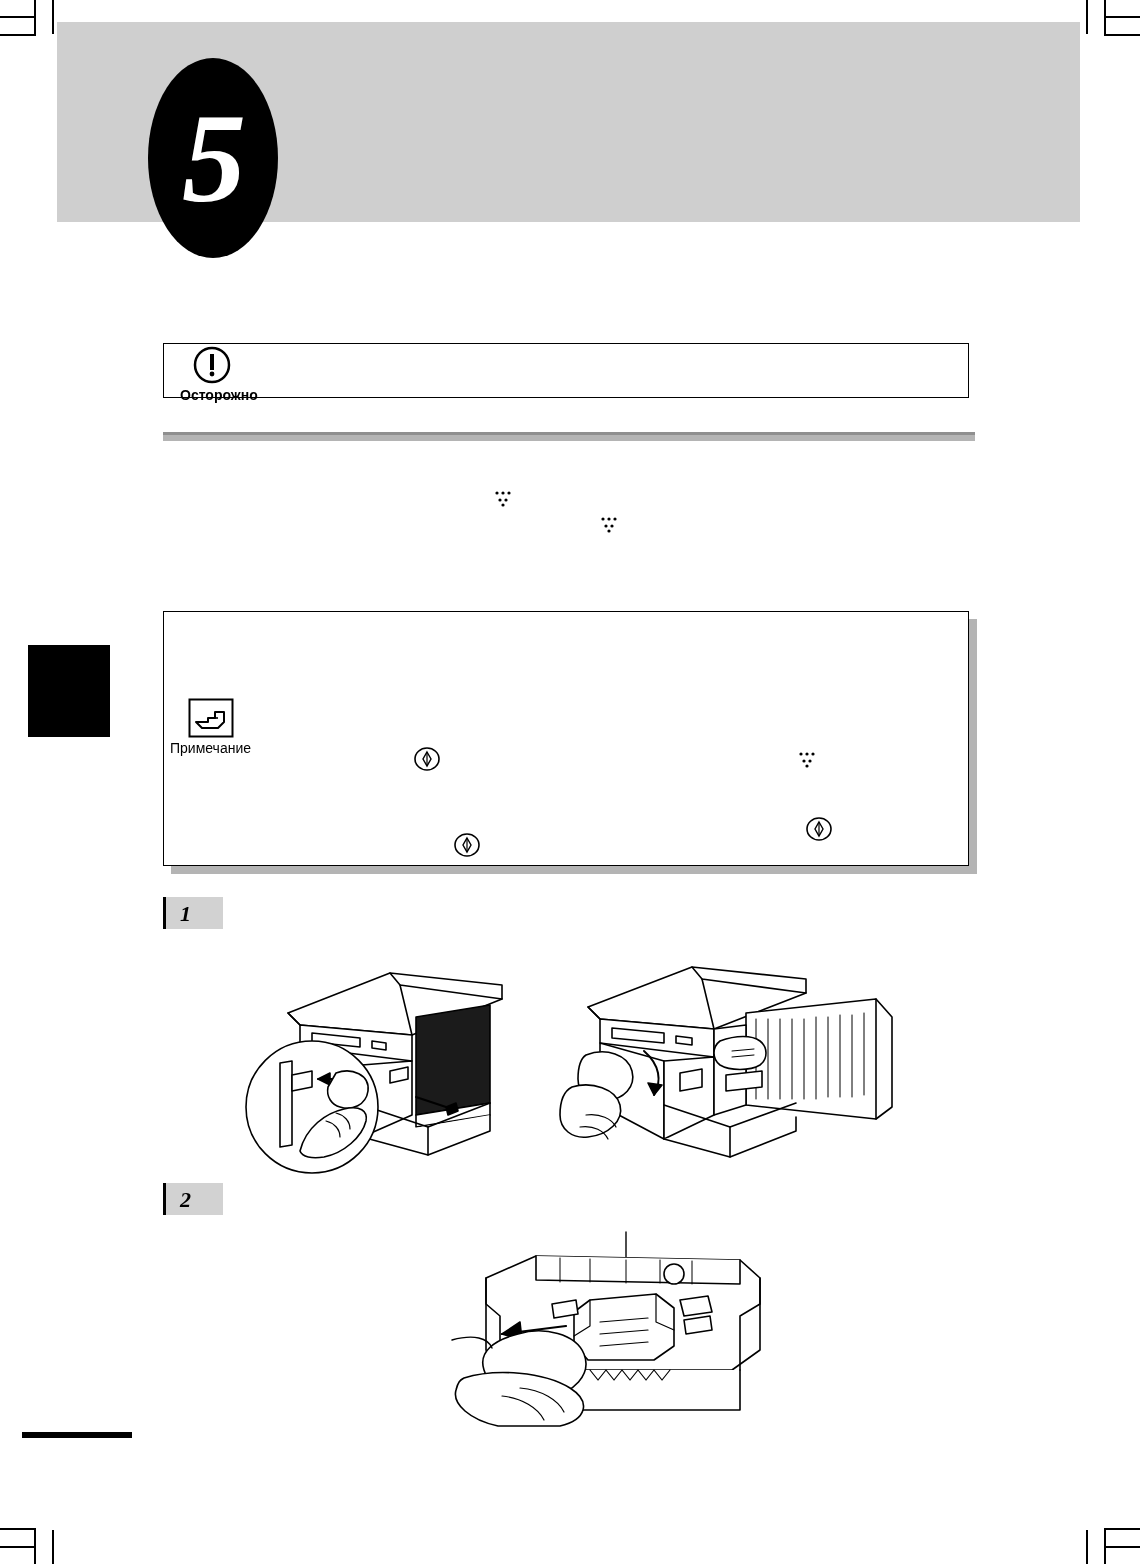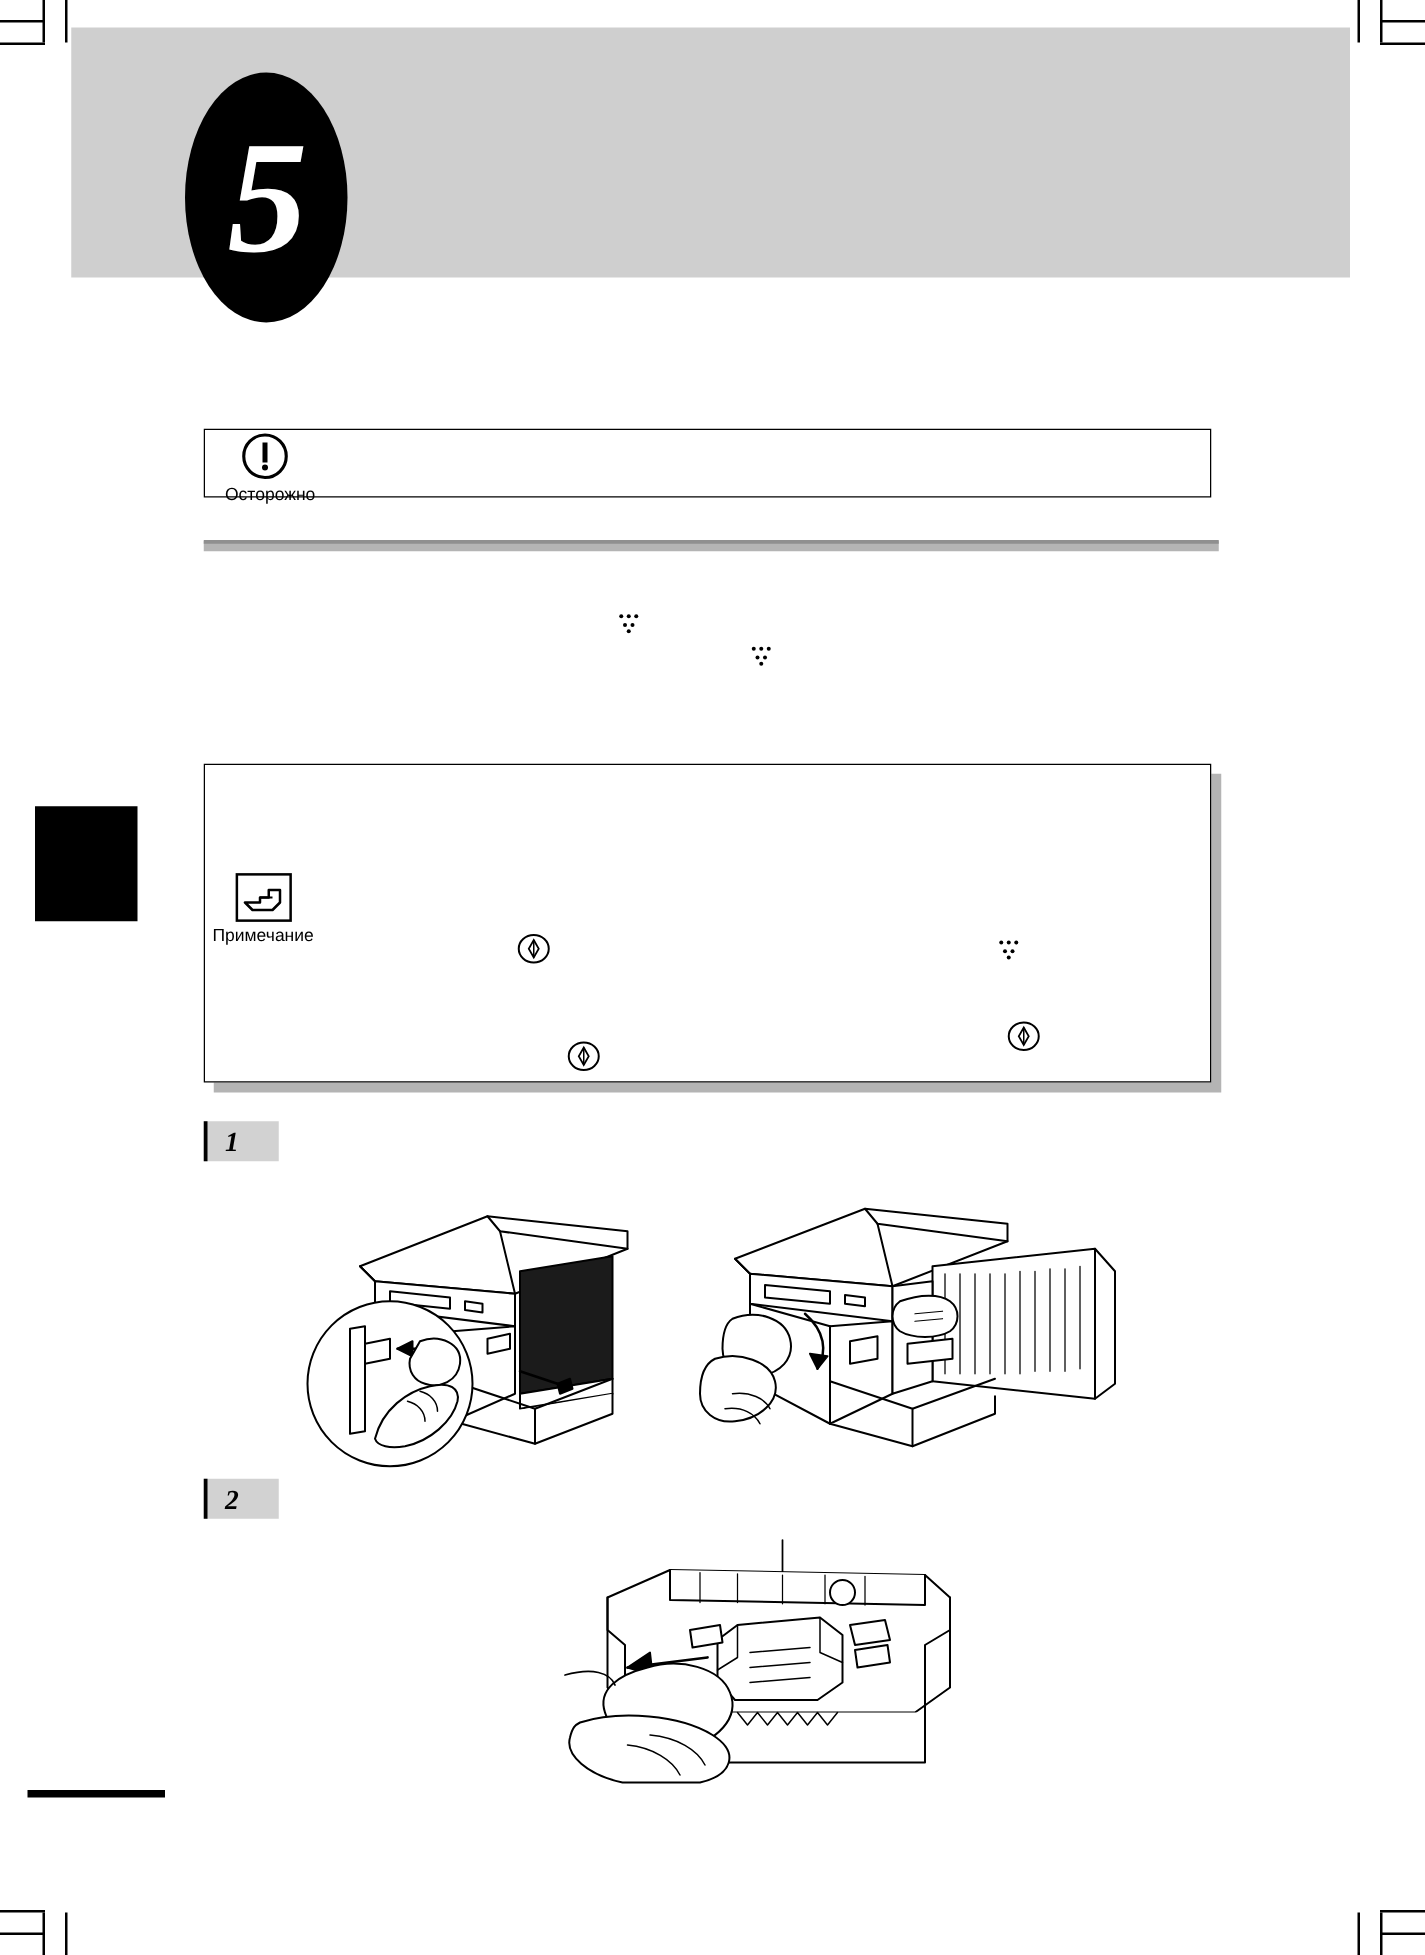--- a/index.html
+++ b/index.html
@@ -85,20 +85,21 @@
     height: 40px;
   }
   .caution-icon svg { display: block; }
   .caution-label {
     position: absolute;
     left: 180px;
     top: 387px;
     font-size: 14px;
     color: #000;
     white-space: nowrap;
+    font-weight: bold;
   }
 
   
   .rule-grey {
     position: absolute;
     left: 163px;
     top: 433px;
     width: 812px;
     height: 8px;
     background: #b4b4b4;

